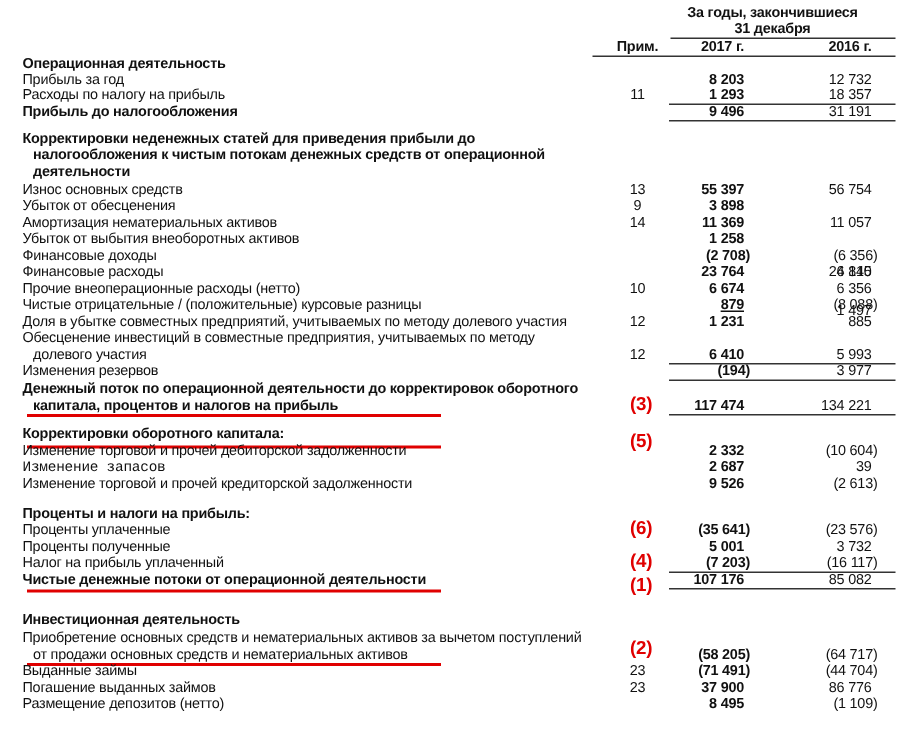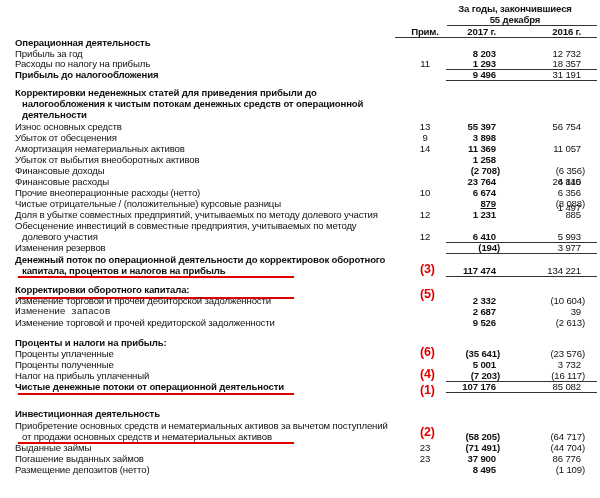--- a/index.html
+++ b/index.html
@@ -17,21 +17,21 @@
     .lbl { left: 15px; }
     .hr { position: absolute; height: 1px; background: #333; }
     .red-ul { position: absolute; height: 2px; background: #e00000; }
     .marker { color: #e00000; font-weight: bold; font-size: 12.5px; font-family: "Liberation Sans", sans-serif; }
     .hdr { text-align: center; font-weight: bold; }
   </style>
 </head>
 <body>
 
 <div class="abs hdr" style="left:430px; top:3px; width:170px;">За годы, закончившиеся</div>
-<div class="abs hdr" style="left:430px; top:14px; width:170px;">55 декабря</div>
+<div class="abs hdr" style="left:430px; top:14px; width:170px;">31 декабря</div>
 <div class="hr" style="left:447px; top:25px; width:150px;"></div>
 <div class="abs b" style="left:403px; top:26px; width:44px; text-align:center;">Прим.</div>
 <div class="abs b num c17" style="top:26px;">2017 г.</div>
 <div class="abs b num c16" style="top:26px;">2016 г.</div>
 <div class="hr" style="left:395px; top:37px; width:202px;"></div>
 
 <div class="abs b lbl" style="top:37px;">Операционная деятельность</div>
 
 <div class="abs lbl" style="top:48px;">Прибыль за год</div>
 <div class="abs b num c17" style="top:48px;">8 203</div>

